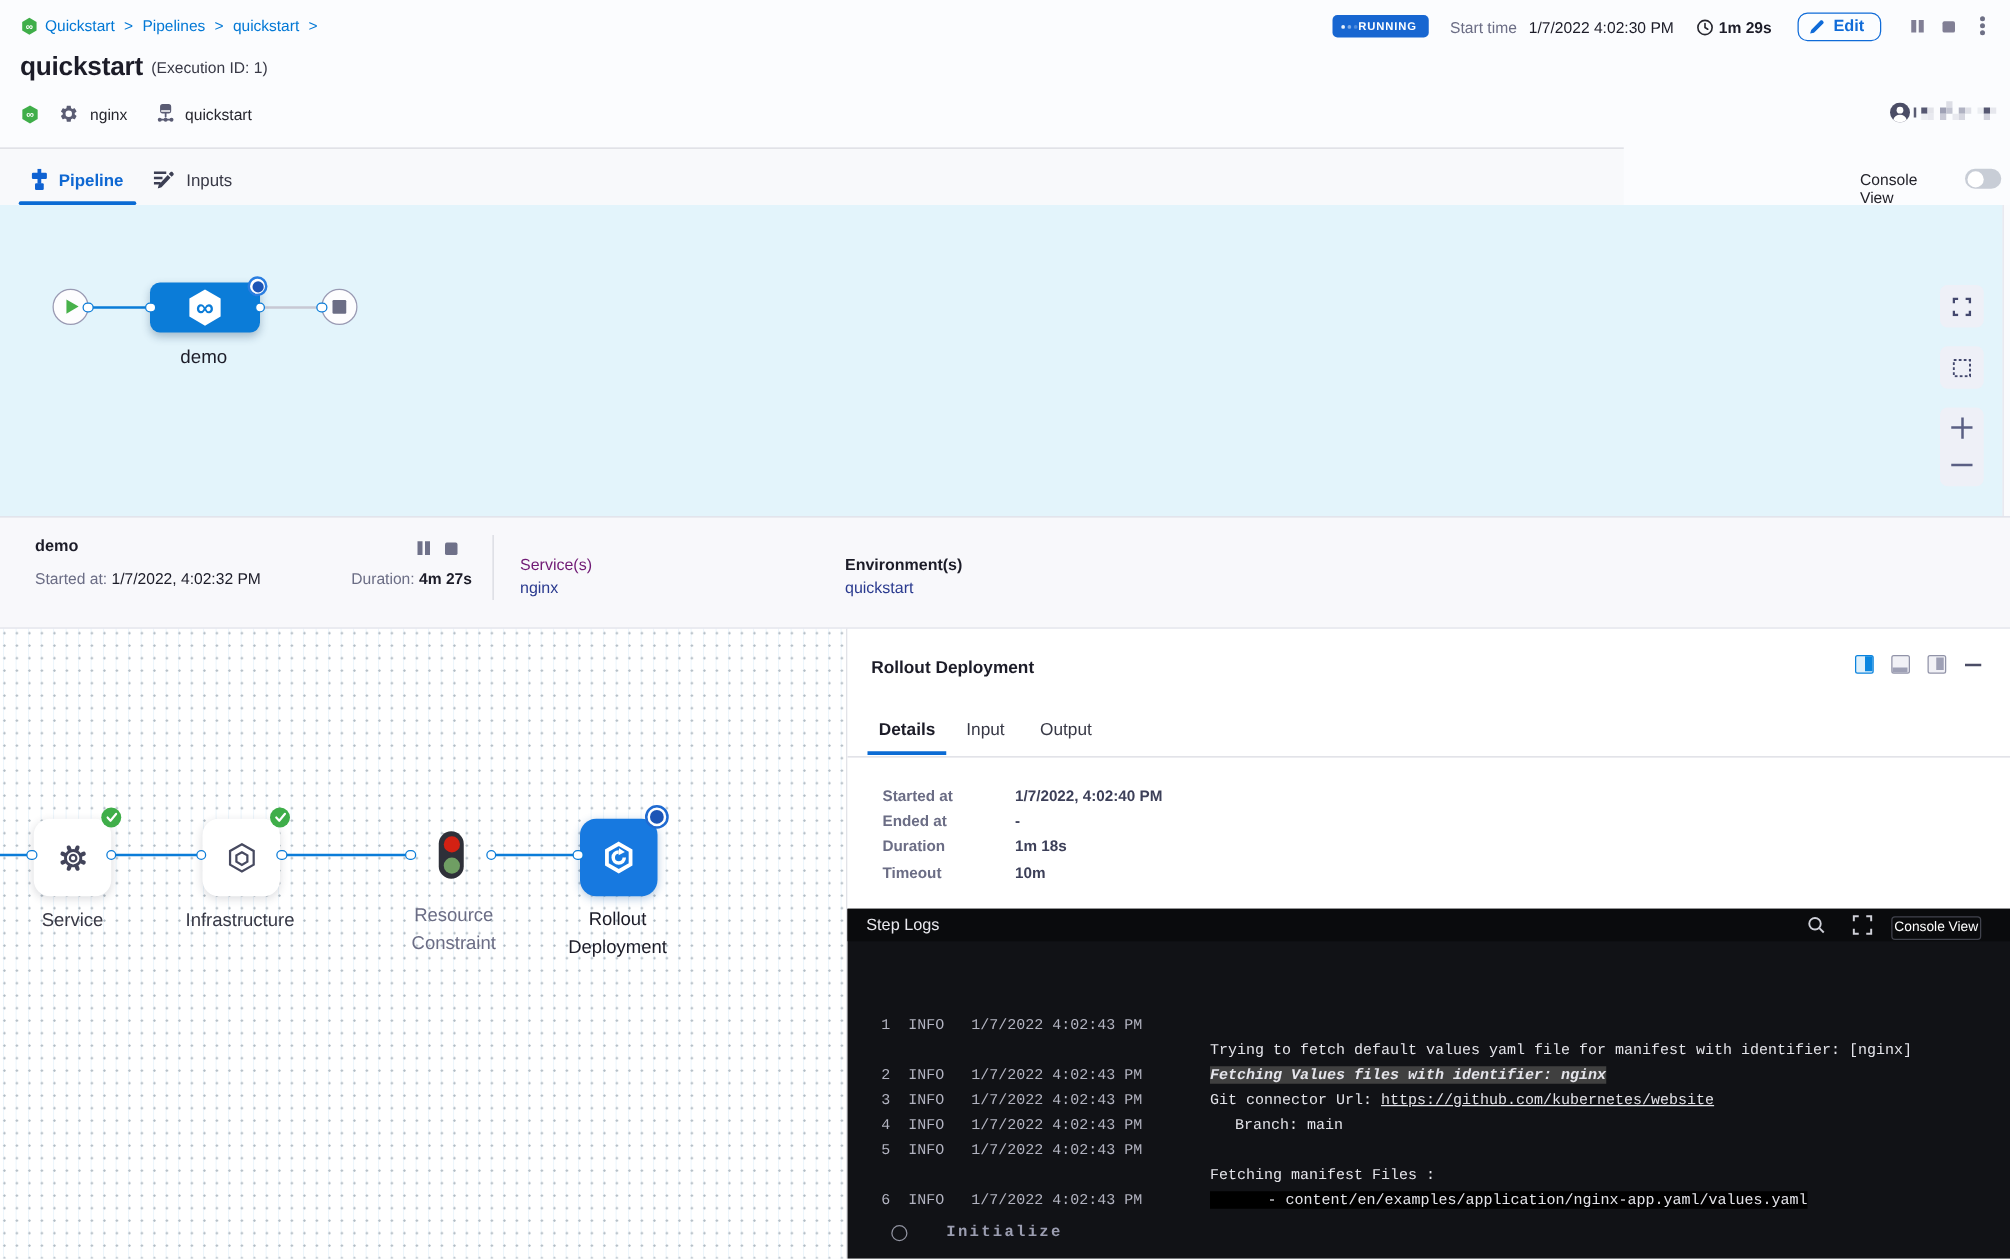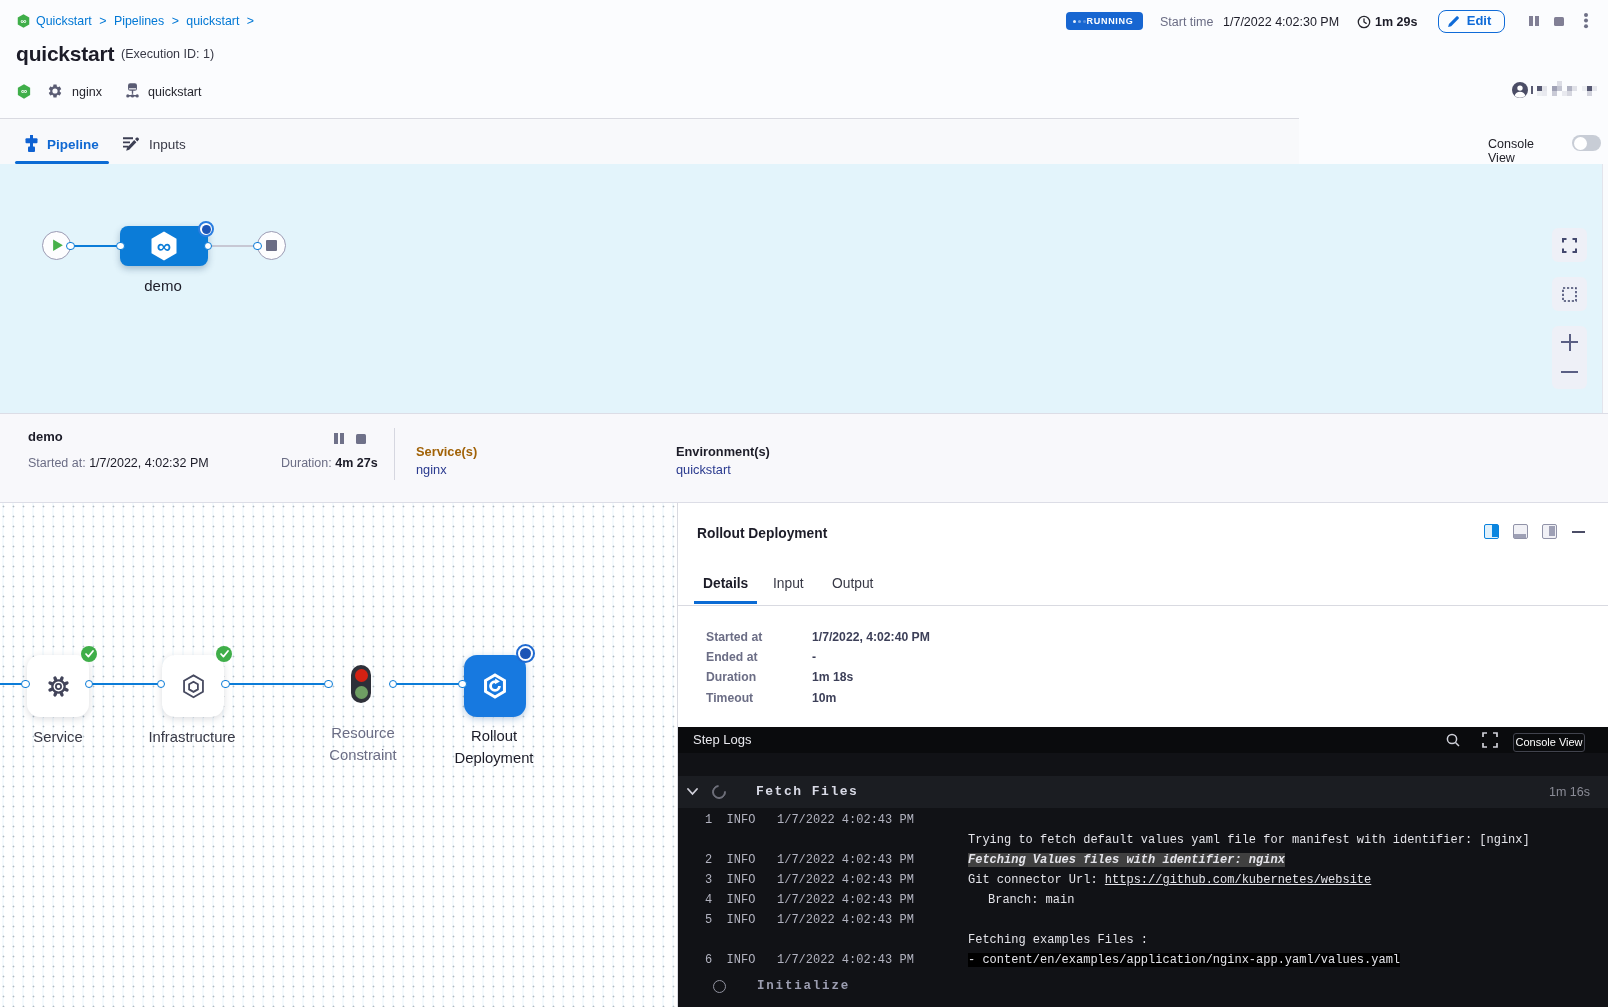--- a/index.html
+++ b/index.html
@@ -198,21 +198,21 @@
     <div class="abs" style="left:1602px;top:0;width:6px;height:249px;background:#fafbfd;border-left:1px solid #e3e4ec;"></div>
   </div>
 
   <div id="infostrip">
     <div class="abs" style="left:28px;top:15px;font-size:13px;font-weight:bold;color:#1c1c28;">demo</div>
     <div class="abs" style="left:28px;top:41.5px;font-size:12.5px;color:#6b6d85;">Started at: <span style="color:#1c1c28;">1/7/2022, 4:02:32 PM</span></div>
     <div class="abs" style="left:334px;top:19px;width:4px;height:11px;background:#6f7189;box-shadow:6px 0 0 #6f7189;"></div>
     <div class="abs" style="left:356px;top:19.5px;width:10px;height:10px;background:#6f7189;border-radius:1.5px;"></div>
     <div class="abs" style="left:281px;top:41.5px;font-size:12.5px;color:#6b6d85;">Duration: <span style="color:#1c1c28;font-weight:600;">4m 27s</span></div>
     <div class="abs" style="left:394px;top:14px;width:1px;height:52px;background:#d6d7e0;"></div>
-    <div class="abs" style="left:416px;top:30px;font-size:12.8px;font-weight:700;color:#a16207;">Service(s)</div>
+    <div class="abs" style="left:416px;top:30px;font-size:12.8px;font-weight:400;color:#701a75;">Service(s)</div>
     <div class="abs" style="left:416px;top:47.5px;font-size:12.8px;color:#2a3a8f;">nginx</div>
     <div class="abs" style="left:676px;top:30px;font-size:12.8px;font-weight:600;color:#1c1c28;">Environment(s)</div>
     <div class="abs" style="left:676px;top:47.5px;font-size:12.8px;color:#2a3a8f;">quickstart</div>
   </div>
 
   <div id="bottom">
     <div id="stagecanvas">
       <div class="ln" style="left:0;top:180px;width:26px;background:#0b7cd8;"></div>
       <div class="ln" style="left:89px;top:180px;width:72px;background:#0b7cd8;"></div>
       <div class="ln" style="left:225px;top:180px;width:104px;background:#0b7cd8;"></div>
@@ -297,37 +297,29 @@
             <circle cx="6" cy="6" r="4.6" fill="none" stroke="#cfd0d8" stroke-width="1.5"></circle>
             <path d="M9.5 9.5L13 13" stroke="#cfd0d8" stroke-width="1.5"></path>
           </svg>
         <svg class="abs" style="left:804px;top:5px;" width="16" height="16" viewBox="0 0 16 16">
             <g stroke="#cfd0d8" stroke-width="1.7" fill="none">
               <path d="M1 5V1h4M11 1h4v4M15 11v4h-4M5 15H1v-4"></path>
             </g>
           </svg>
         <div class="abs" style="left:835px;top:6px;width:72px;height:19px;border:1px solid #41434d;border-radius:3px;color:#fff;font-size:11px;text-align:center;line-height:17px;font-family:'Liberation Sans',sans-serif;">Console View</div>
       </div>
-      <div id="fetchrow">
-        <svg class="abs" style="left:9px;top:12px;" width="11" height="8" viewBox="0 0 11 8">
-            <path d="M1 1l4.5 5L10 1" fill="none" stroke="#d0d0da" stroke-width="1.8" stroke-linecap="round"></path>
-          </svg>
-        <div class="abs" style="left:34px;top:9px;width:14px;height:14px;border-radius:50%;border:2px solid #6d6e79;border-top-color:rgba(0,0,0,0);transform:rotate(40deg);"></div>
-        <div class="abs" style="left:78px;top:8px;font-size:13px;font-weight:bold;color:#d9dae6;letter-spacing:1.5px;">Fetch Files</div>
-        <div class="abs" style="left:871px;top:9px;font-size:12.5px;color:#8a8b96;font-family:'Liberation Sans',sans-serif;">1m 16s</div>
-      </div>
       <div class="abs" style="left:35px;top:253px;width:13px;height:13px;border-radius:50%;border:1.7px solid #9193a0;"></div>
       <div class="lgl" style="left:27px;top:86px;">1  INFO   1/7/2022 4:02:43 PM</div>
       <div class="lgm" style="left:290px;top:106px;">Trying to fetch default values yaml file for manifest with identifier: [nginx]</div>
       <div class="lgl" style="left:27px;top:126px;">2  INFO   1/7/2022 4:02:43 PM</div>
       <div class="lgm" style="left:290px;top:126px;font-weight:bold;background:#404040;font-style:italic;">Fetching Values files with identifier: nginx</div>
       <div class="lgl" style="left:27px;top:146px;">3  INFO   1/7/2022 4:02:43 PM</div>
       <div class="lgm" style="left:290px;top:146px;">Git connector Url: <span style="text-decoration:underline;">https://github.com/kubernetes/website</span></div>
       <div class="lgl" style="left:27px;top:166px;">4  INFO   1/7/2022 4:02:43 PM</div>
       <div class="lgm" style="left:290px;top:166px;padding-left:20px;">Branch: main</div>
       <div class="lgl" style="left:27px;top:186px;">5  INFO   1/7/2022 4:02:43 PM</div>
-      <div class="lgm" style="left:290px;top:206px;">Fetching examples Files :</div>
+      <div class="lgm" style="left:290px;top:206px;">Fetching manifest Files :</div>
       <div class="lgl" style="left:27px;top:226px;">6  INFO   1/7/2022 4:02:43 PM</div>
-      <div class="lgm" style="left:290px;top:226px;background:#000;">- content/en/examples/application/nginx-app.yaml/values.yaml</div>
+      <div class="lgm" style="left:290px;top:226px;background:#000;padding-left:46px;">- content/en/examples/application/nginx-app.yaml/values.yaml</div>
       <div class="lgm" style="left:79px;top:252px;font-size:12.5px;font-weight:bold;color:#9b9db0;letter-spacing:1.8px;">Initialize</div>
     </div>
   </div>
 </div>
 
 </body></html>

